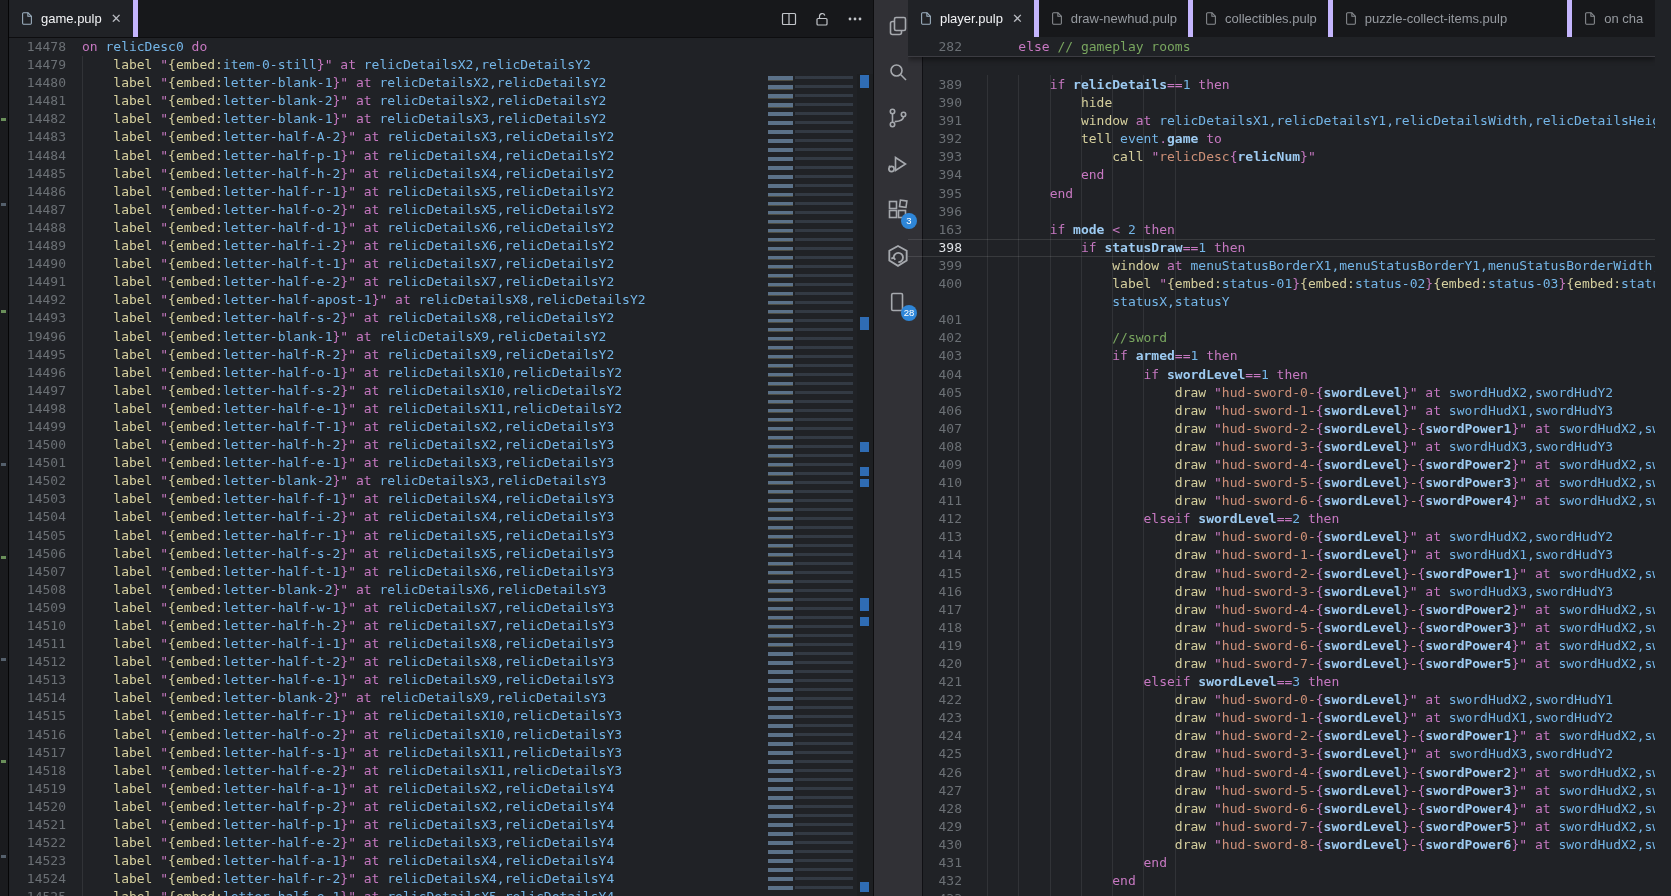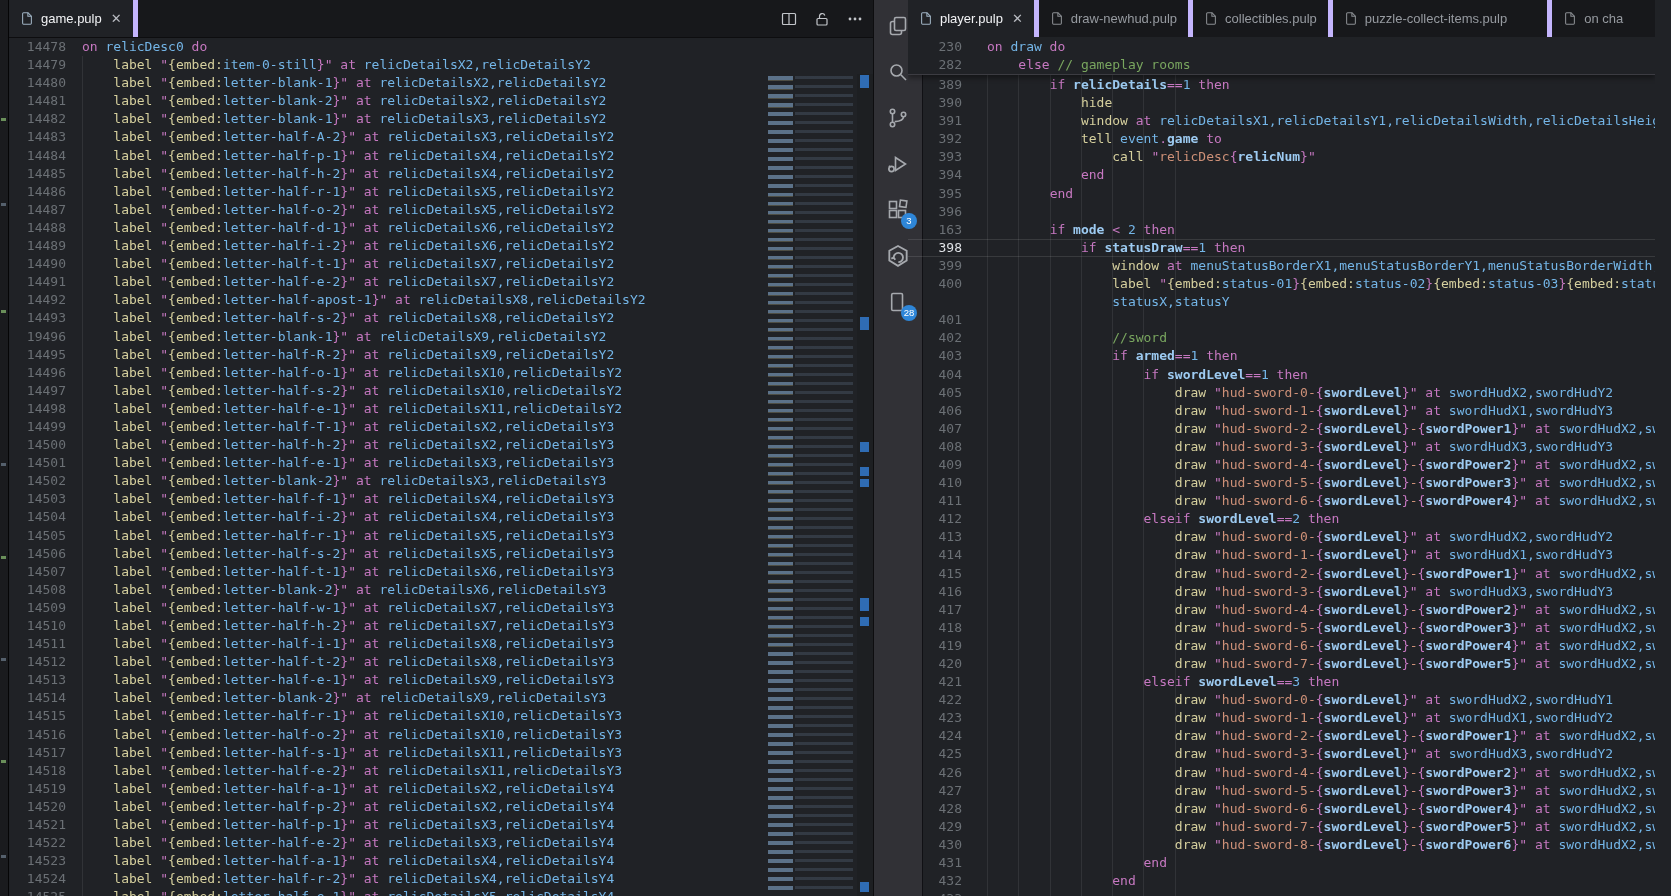--- a/index.html
+++ b/index.html
@@ -235,39 +235,38 @@
         </svg>
       <span>draw-newhud.pulp</span>
     </div>
     <div class="tab">
       <svg class="ficon" width="14" height="15" viewBox="0 0 16 16" fill="none" stroke="#8a8d92" stroke-width="1.2">
           <path d="M4 1.5h5.2L13 5.3v8.2a1 1 0 0 1-1 1H4a1 1 0 0 1-1-1v-11a1 1 0 0 1 1-1z"></path>
           <path d="M9 1.5V5.5h4"></path>
         </svg>
       <span>collectibles.pulp</span>
     </div>
-    <div class="tab" style="padding-right:40px;justify-content:center;">
+    <div class="tab" style="padding-right:60px;justify-content:center;">
       <svg class="ficon" width="14" height="15" viewBox="0 0 16 16" fill="none" stroke="#8a8d92" stroke-width="1.2">
           <path d="M4 1.5h5.2L13 5.3v8.2a1 1 0 0 1-1 1H4a1 1 0 0 1-1-1v-11a1 1 0 0 1 1-1z"></path>
           <path d="M9 1.5V5.5h4"></path>
         </svg>
       <span>puzzle-collect-items.pulp</span>
     </div>
     <div class="tab" style="min-width:140px;">
       <svg class="ficon" width="14" height="15" viewBox="0 0 16 16" fill="none" stroke="#8a8d92" stroke-width="1.2">
           <path d="M4 1.5h5.2L13 5.3v8.2a1 1 0 0 1-1 1H4a1 1 0 0 1-1-1v-11a1 1 0 0 1 1-1z"></path>
           <path d="M9 1.5V5.5h4"></path>
         </svg>
       <span>on cha</span>
     </div>
   </div>
   <div class="editor">
     <div class="guides-right"></div>
     <div class="sticky" id="right-sticky">
-        <div class="row"><span class="ln">230</span><span class="code"><span class="t-k">on </span><span class="t-v">draw</span><span class="t-k"> do</span></span></div>
         <div class="row"><span class="ln">282</span><span class="code">    <span class="t-k">else </span><span class="t-cm">// gameplay rooms</span></span></div>
       </div>
     <div class="scroll-rows code-area" id="right-code" style="left: 0px; right: 0px; top: 38px;">
         <div class="row"><span class="ln">389</span><span class="code">        <span class="t-k">if </span><span class="t-vb">relicDetails</span><span class="t-o">==</span><span class="t-n">1</span><span class="t-k"> then</span></span></div>
         <div class="row"><span class="ln">390</span><span class="code">            <span class="t-c">hide</span></span></div>
         <div class="row"><span class="ln">391</span><span class="code">            <span class="t-c">window</span><span class="t-k"> at </span><span class="t-v">relicDetailsX1,relicDetailsY1,relicDetailsWidth,relicDetailsHeight</span></span></div>
         <div class="row"><span class="ln">392</span><span class="code">            <span class="t-c">tell </span><span class="t-v">event</span><span class="t-o">.</span><span class="t-vb">game</span><span class="t-k"> to</span></span></div>
         <div class="row"><span class="ln">393</span><span class="code">                <span class="t-c">call </span><span class="t-p">"</span><span class="t-s">relicDesc</span><span class="t-p">{</span><span class="t-vb">relicNum</span><span class="t-p">}"</span></span></div>
         <div class="row"><span class="ln">394</span><span class="code">            <span class="t-k">end</span></span></div>
         <div class="row"><span class="ln">395</span><span class="code">        <span class="t-k">end</span></span></div>

